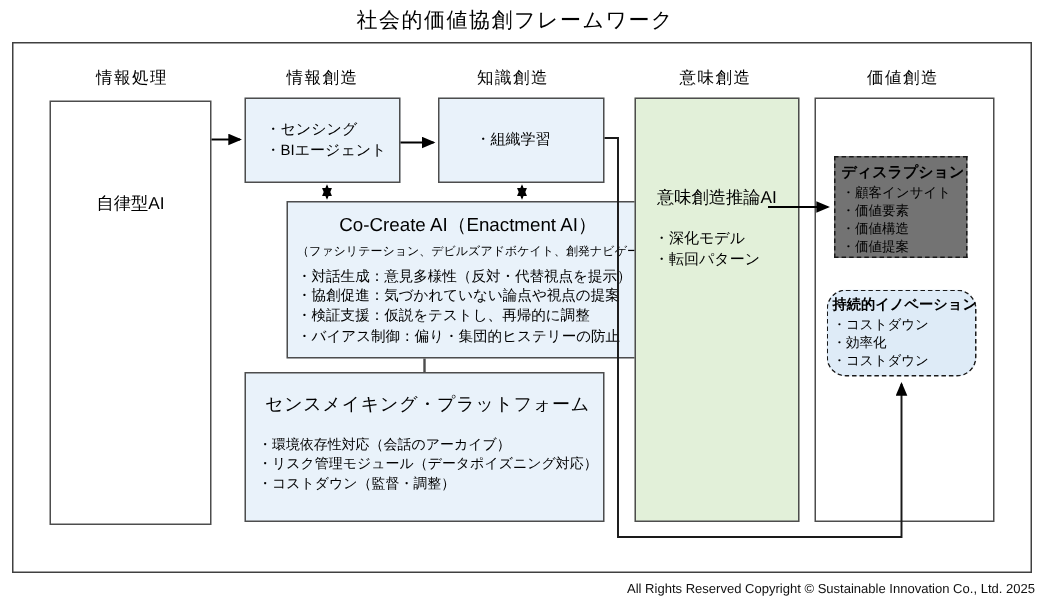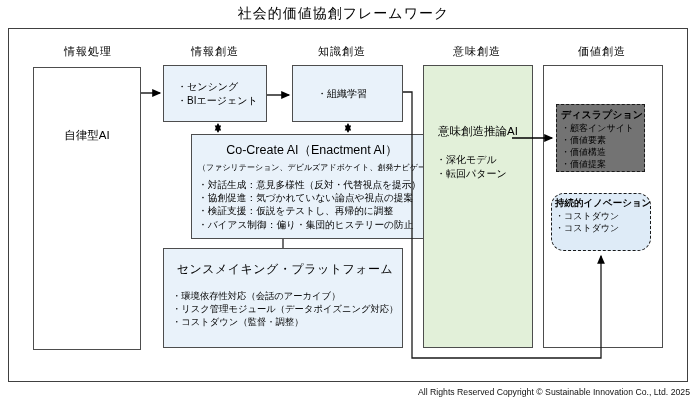--- a/index.html
+++ b/index.html
@@ -122,20 +122,21 @@
     <div>・価値要素</div>
     <div>・価値構造</div>
     <div>・価値提案</div>
   </div>
 </div>
 
 <div class="abs dashed-box" id="sustaining-box">
   <div class="title">持続的イノベーション</div>
   <div class="bullets">
     <div>・コストダウン</div>
+    <div>・効率化</div>
     <div>・コストダウン</div>
   </div>
 </div>
 
 <svg class="abs" id="connector-layer" width="700" height="406" viewBox="0 0 700 406" xmlns="http://www.w3.org/2000/svg">
   <defs>
     <marker id="ah-end" markerWidth="8" markerHeight="8" refX="6" refY="3" orient="auto">
       <path d="M0,0 L7,3 L0,6 Z" fill="#000"></path>
     </marker>
     <marker id="ah-start" markerWidth="8" markerHeight="8" refX="1" refY="3" orient="auto">

